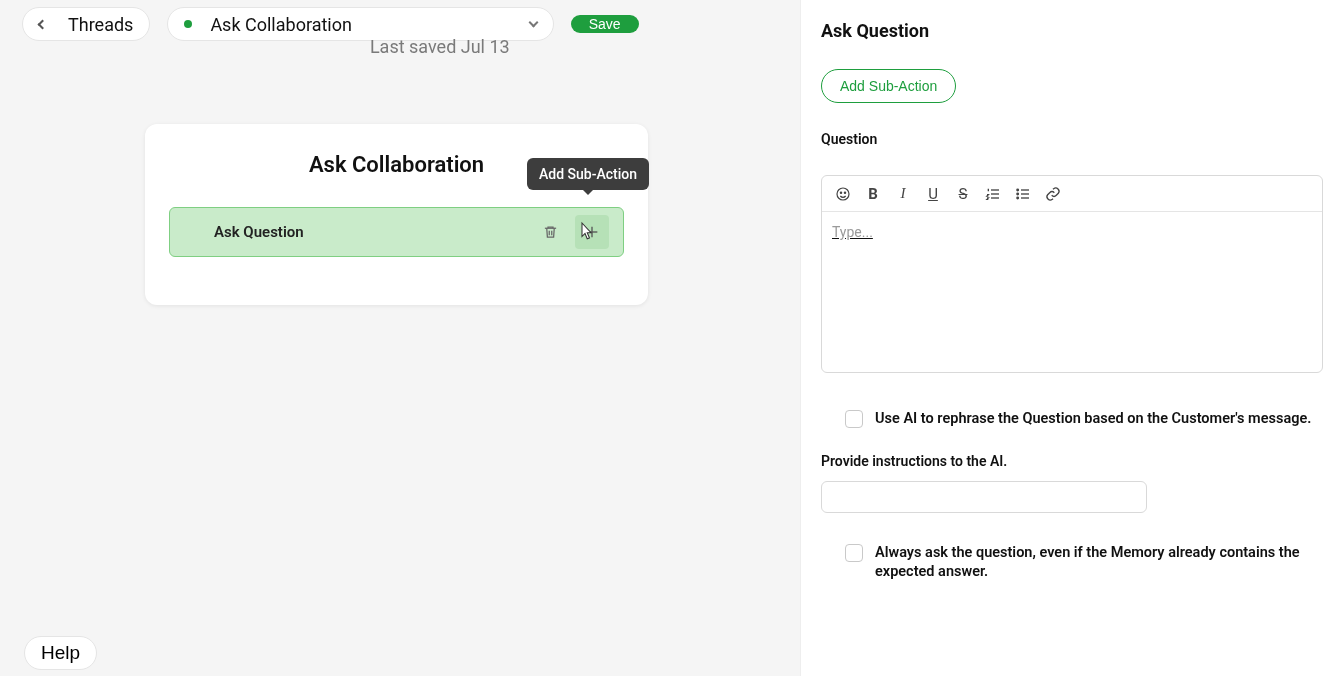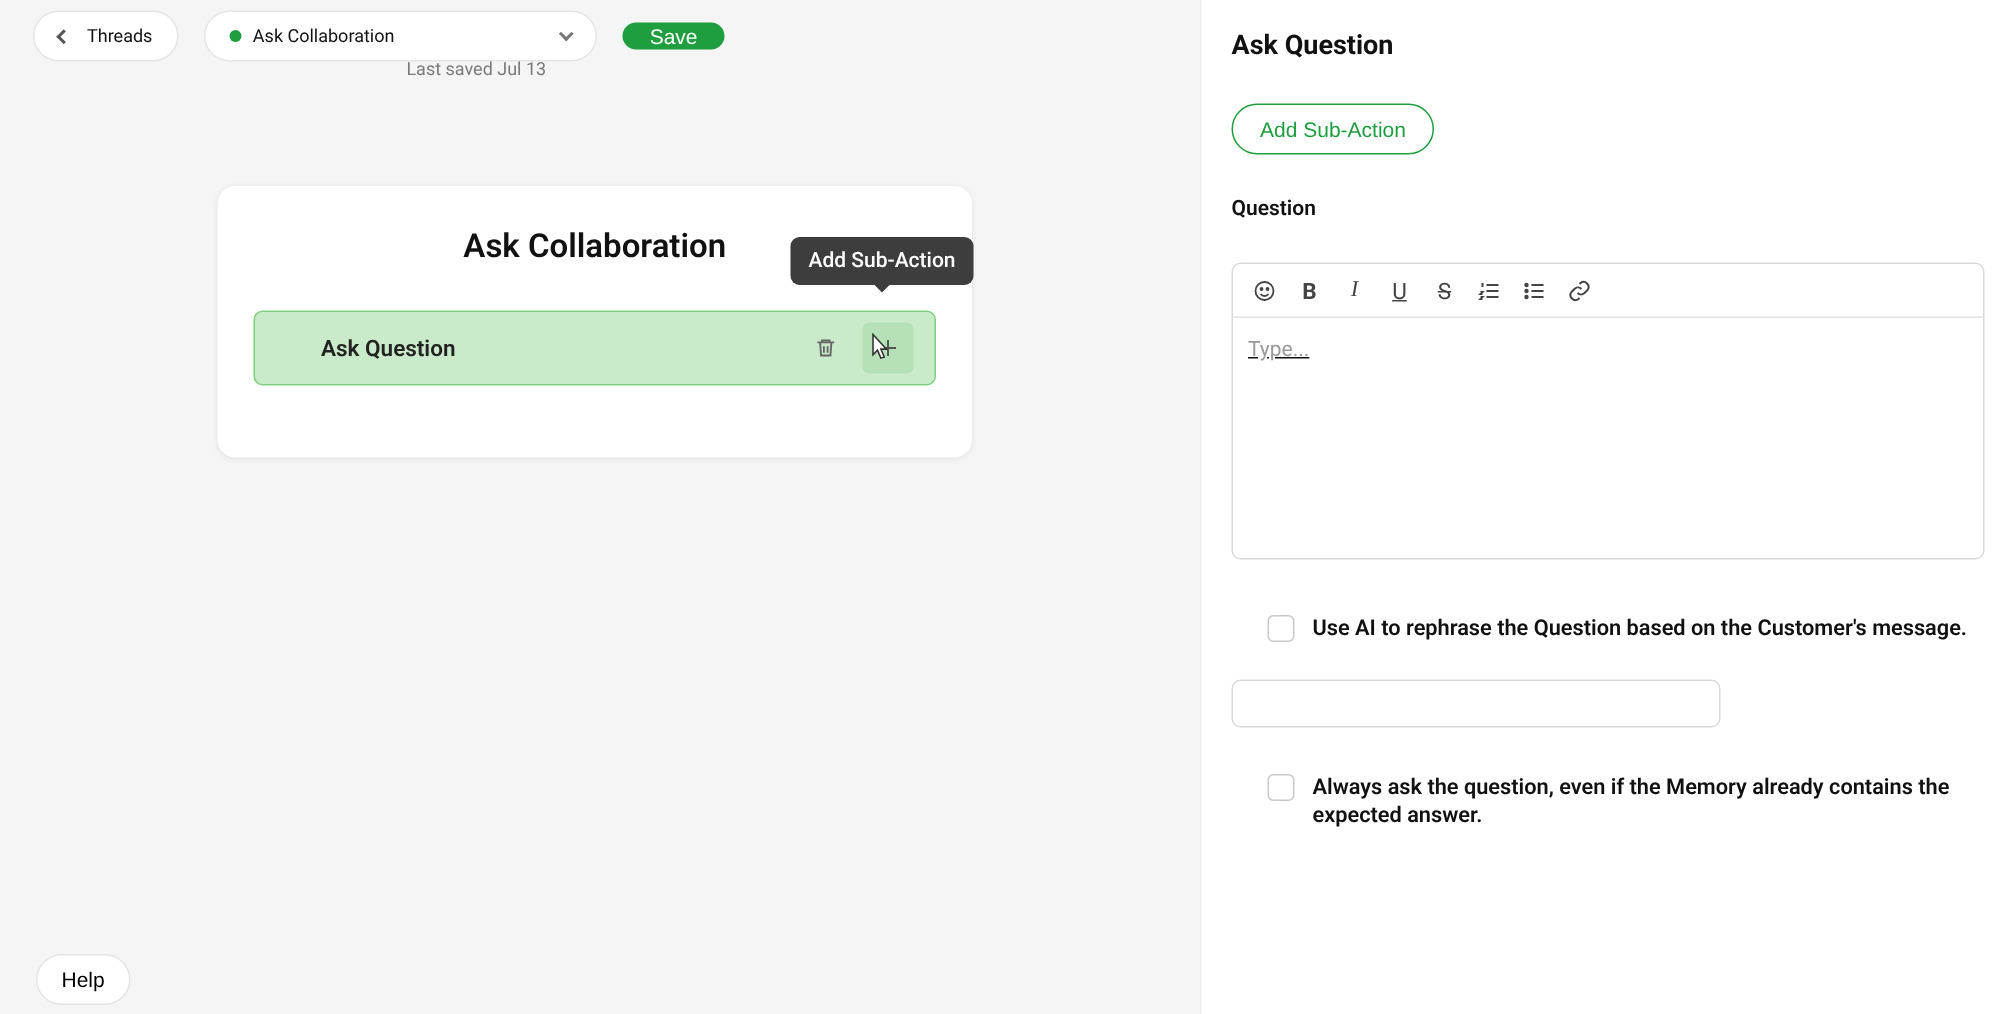--- a/index.html
+++ b/index.html
@@ -31,22 +31,22 @@
   }
 
   .pill {
     background: #fff;
     border: 1px solid #e5e5e5;
     border-radius: 20px;
     height: 34px;
     display: flex;
     align-items: center;
     padding: 0 16px;
-    gap: 8px;
-    font-size: 12px;
+    gap: 18px;
+    font-size: 18px;
     cursor: pointer;
   }
 
   .chev-left {
     width: 7px; height: 7px;
     border-left: 2px solid #555; border-bottom: 2px solid #555;
     transform: rotate(45deg);
     margin-right: 4px;
   }
 
@@ -157,21 +157,21 @@
 
   .help-btn {
     position:absolute;
     bottom: 6px;
     left: 24px;
     background:#fff;
     border:1px solid #e5e5e5;
     border-radius: 18px;
     height: 34px;
     padding: 0 16px;
-    font-size:14px;
+    font-size:19px;
     cursor:pointer;
     display:flex;align-items:center;
   }
 
   
   .side-panel {
     position:absolute;
     left:800px; top:0;
     width:542px; height:676px;
     background:#fff;
@@ -378,20 +378,21 @@
     <div class="editor-body">
       <span class="placeholder">Type...</span>
     </div>
   </div>
 
   <div class="check-row">
     <div class="checkbox"></div>
     <div class="check-label">Use AI to rephrase the Question based on the Customer's message.</div>
   </div>
 
+  <div class="section-label" style="font-weight:600;margin-bottom:12px;">Provide instructions to the AI.</div>
   <input class="ai-input" type="text" style="">
 
   <div class="check-row">
     <div class="checkbox"></div>
     <div class="check-label">Always ask the question, even if the Memory already contains the expected answer.</div>
   </div>
 
 </div>
 
 </body></html>

